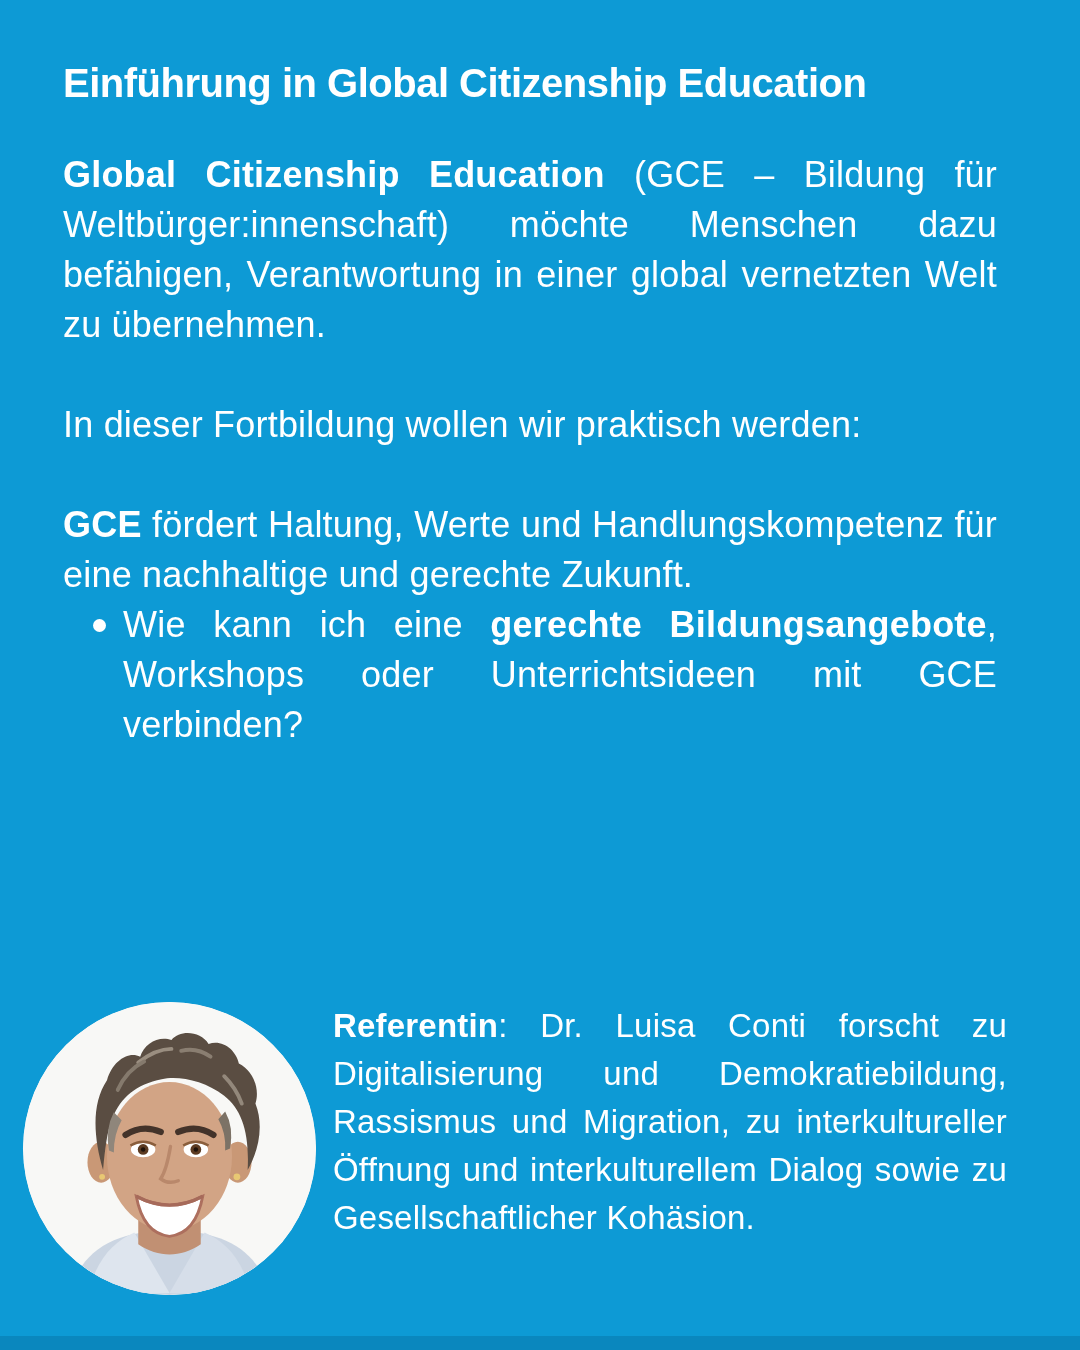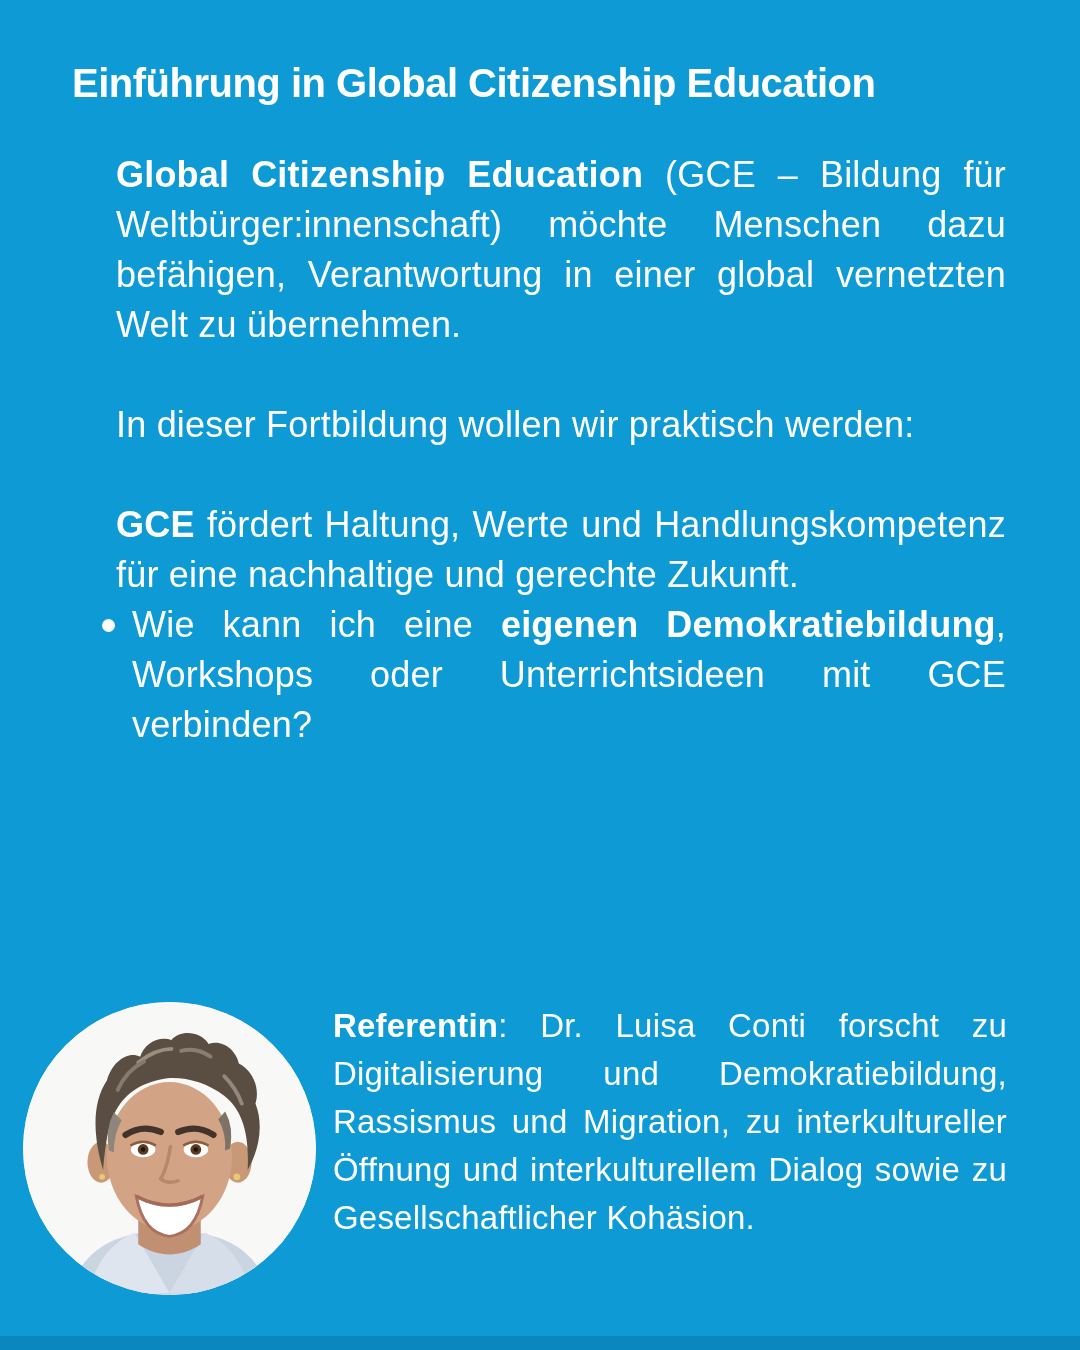--- a/index.html
+++ b/index.html
@@ -8,37 +8,36 @@
     position: relative;
     width: 1080px;
     height: 1350px;
     overflow: hidden;
     background: var(--bg, #0D9AD5);
     color: var(--text, #FFFFFF);
     font-family: "Liberation Sans", sans-serif;
   }
   .content {
     position: absolute;
-    left: 72px;
+    left: 63px;
     top: 58px;
     width: 934px;
   }
   .title {
     font-size: 40px;
     line-height: 50px;
     font-weight: 700;
     letter-spacing: -0.5px;
     white-space: nowrap;
   }
   .para {
     font-size: 36px;
     line-height: 50px;
     text-align: justify;
     letter-spacing: 0.2px;
-    margin-left: 44px;
   }
   .para.first { margin-top: 42px; }
   .para + .para, .list-intro { margin-top: 50px; }
   .list-intro { text-align: left; }
   strong { font-weight: 700; }
   ul.bullets {
     list-style: none;
     margin: 0; padding: 0;
   }
   ul.bullets li {
@@ -103,21 +102,21 @@
   <main class="content">
     <h1 class="title">Einführung in Global Citizenship Education</h1>
 
     <p class="para first"><strong>Global Citizenship Education</strong><span> (GCE – Bildung für Weltbürger:innenschaft) möchte Menschen dazu befähigen, Verantwortung in einer global vernetzten Welt zu übernehmen.</span></p>
 
     <p class="para list-intro">In dieser Fortbildung wollen wir praktisch werden:</p>
 
     <p class="para"><strong>GCE</strong><span> fördert Haltung, Werte und Handlungskompetenz für eine nachhaltige und gerechte Zukunft.</span></p>
 
     <ul class="bullets">
-      <li><span class="dot"></span><span>Wie kann ich eine </span><strong>eigenen Demokratiebildung</strong><span>, Workshops oder Unterrichtsideen mit GCE verbinden?</span></li>
+      <li><span class="dot"></span><span>Wie kann ich eine </span><strong>gerechte Bildungsangebote</strong><span>, Workshops oder Unterrichtsideen mit GCE verbinden?</span></li>
     </ul>
   </main>
 
   <section class="speaker">
     <div class="photo">
       <svg viewBox="0 0 300 300" aria-hidden="true">
         <defs>
           <clipPath id="pc">
               <circle cx="150" cy="150" r="150"></circle>
             </clipPath>

